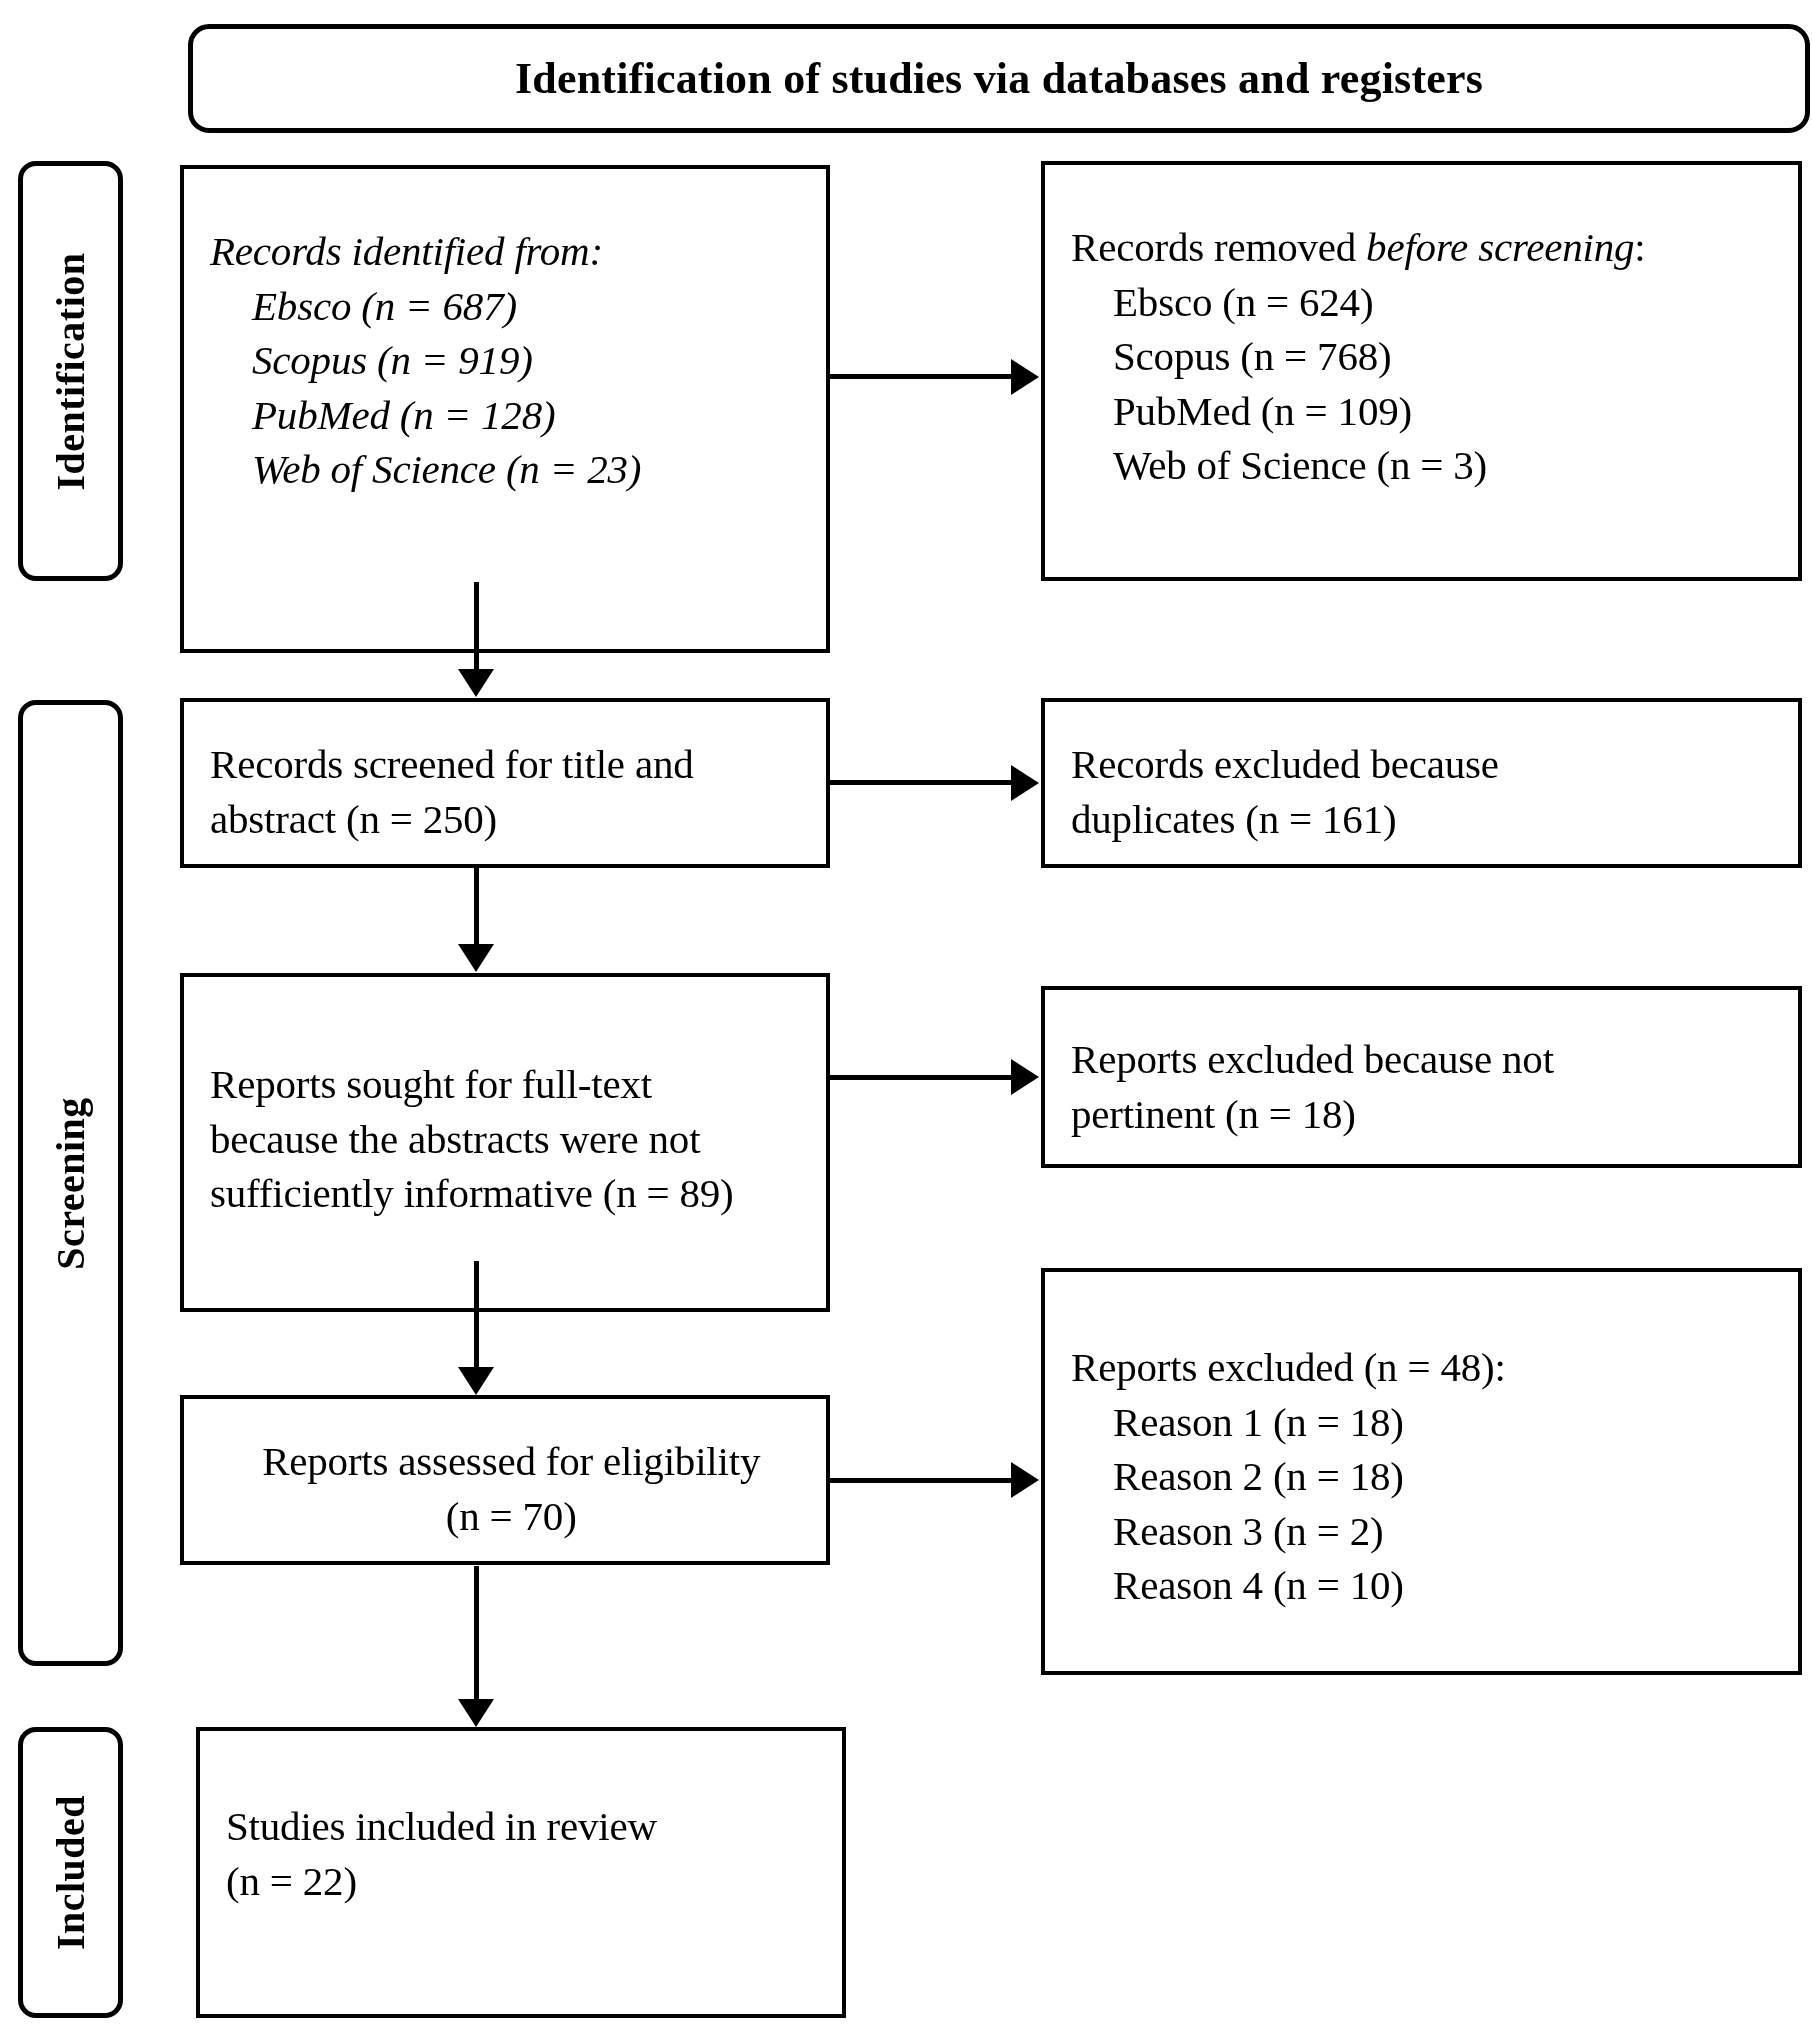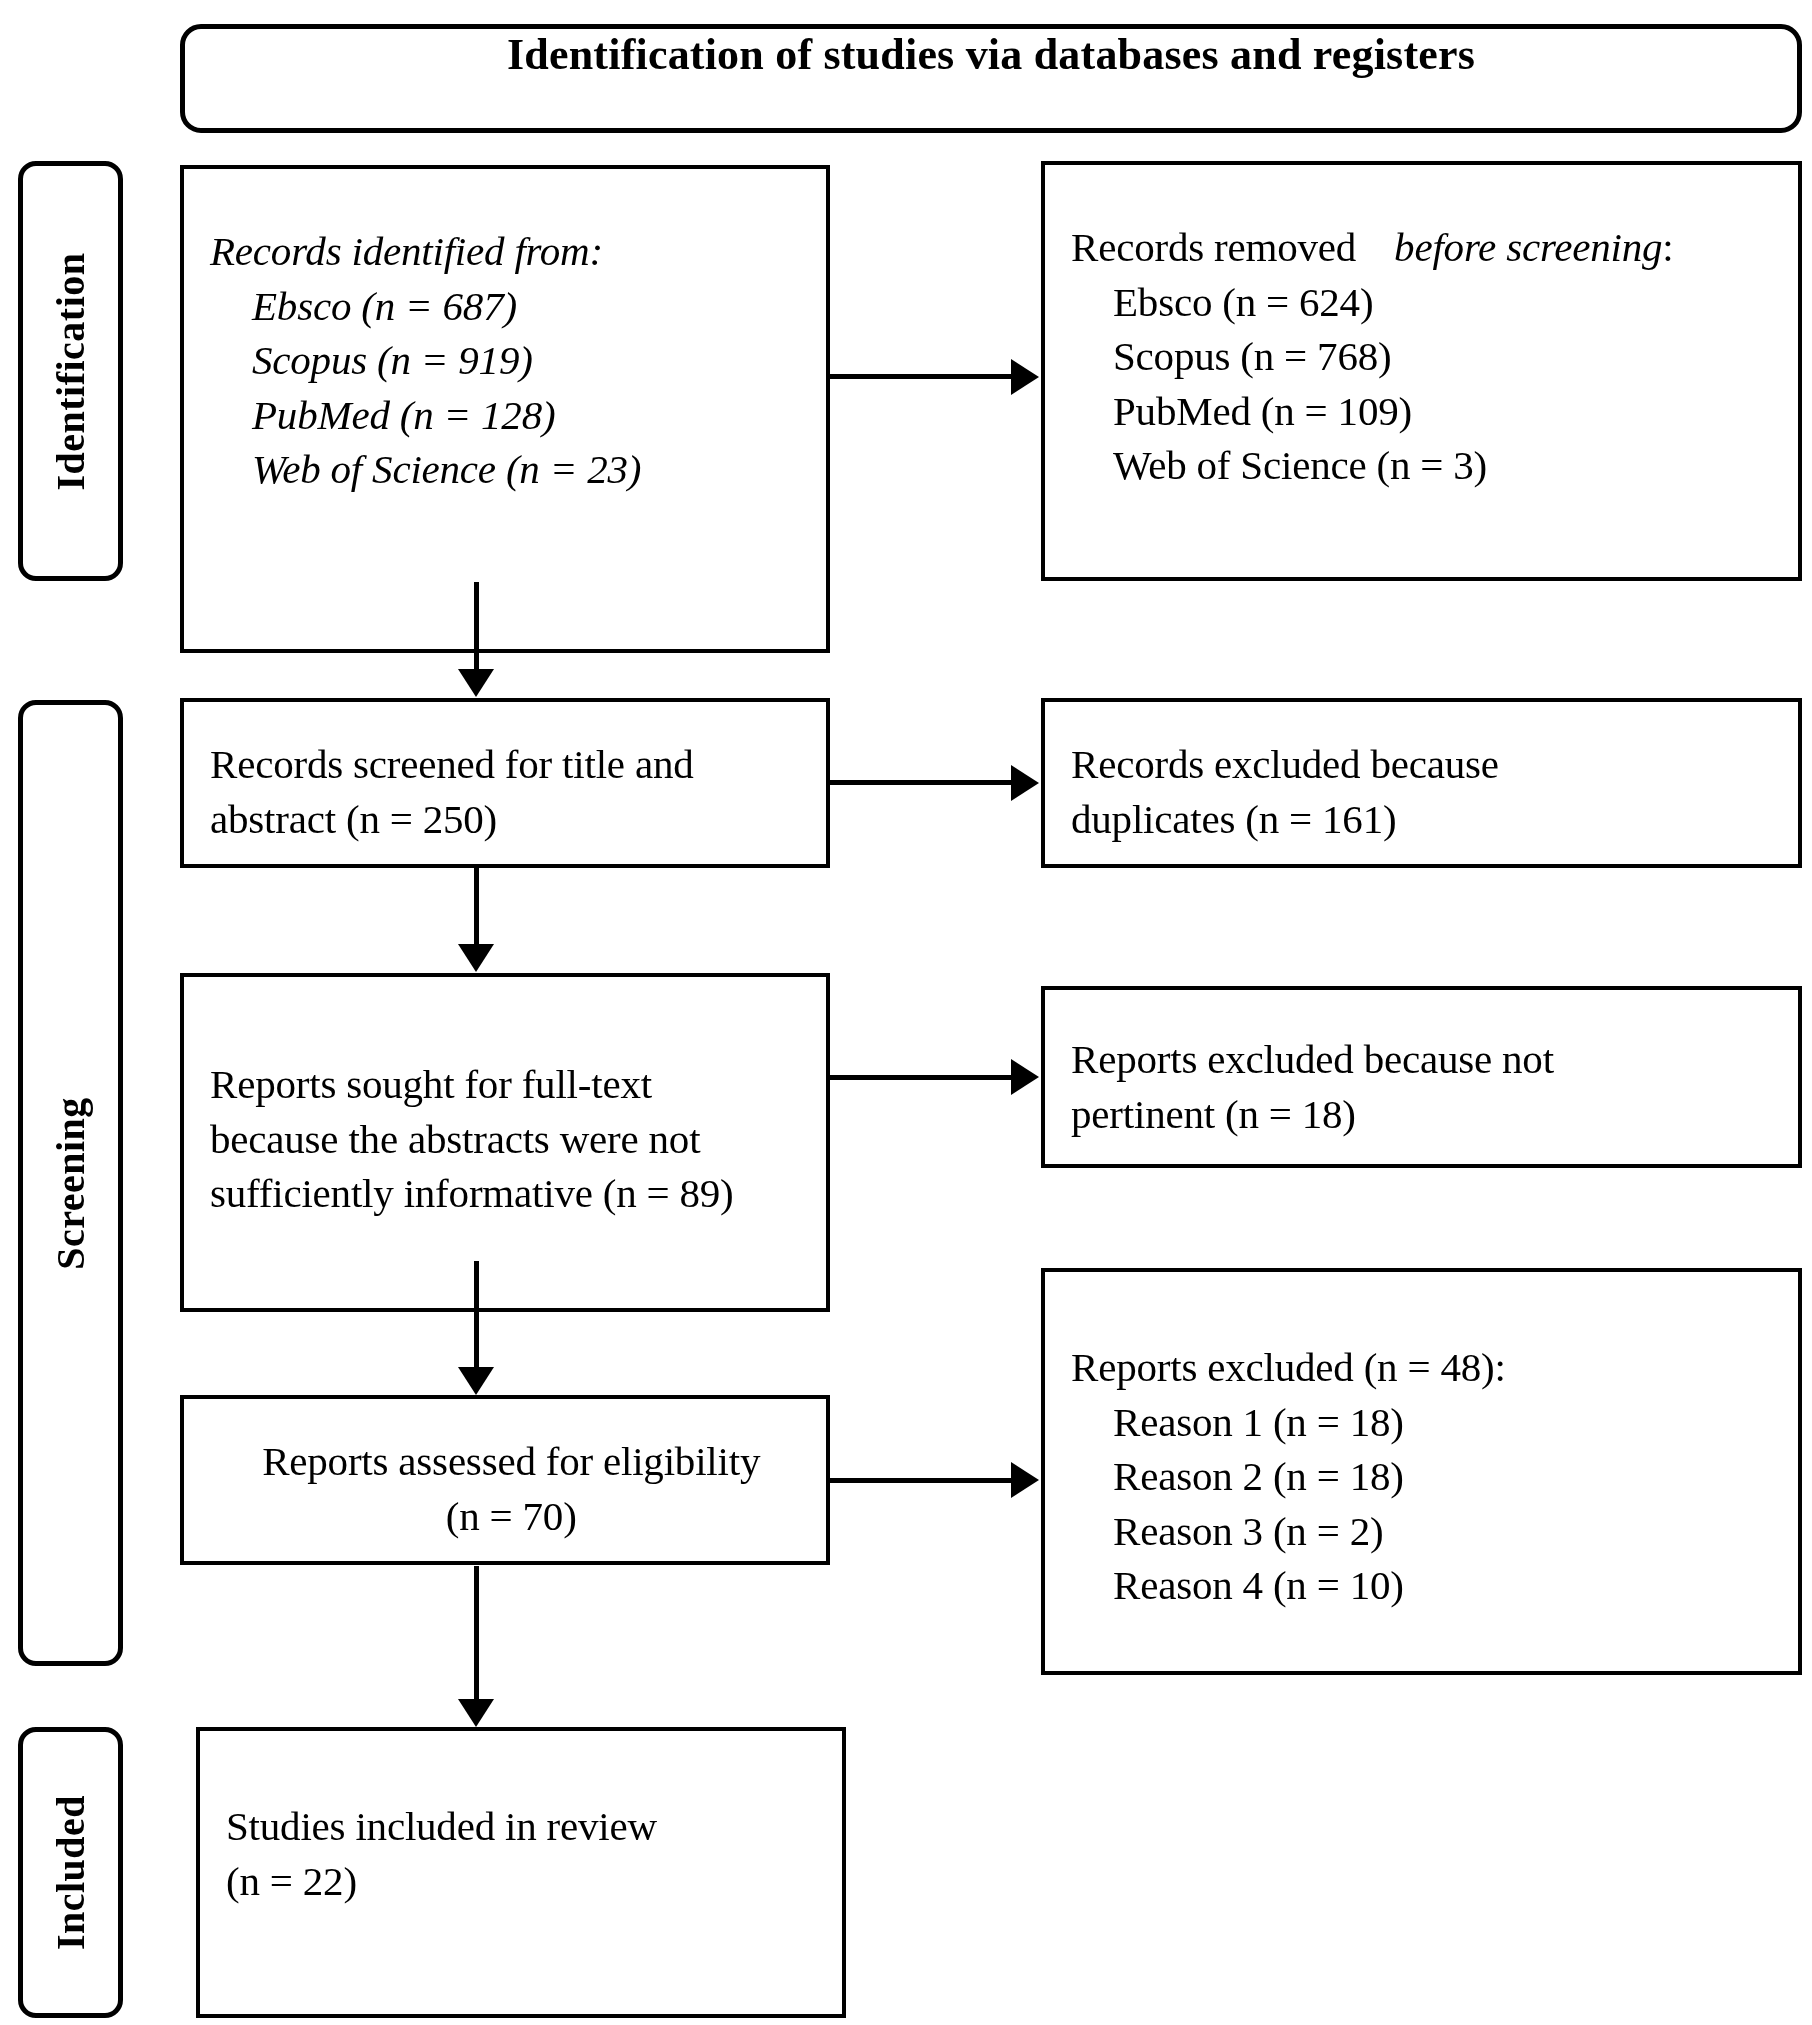--- a/index.html
+++ b/index.html
@@ -30,33 +30,33 @@
     right: 13.6px;
     font-size: 41px;
     line-height: 1.33;
     letter-spacing: -0.2px;
   }
   .indent {
     padding-left: 42px;
   }
   .ital {
     font-style: italic;
-    margin-left: 28px;
   }
 
   
   .banner {
     position: absolute;
     box-sizing: border-box;
     background: #ffffff;
     border: 5px solid #000000;
     border-radius: 21px;
     display: flex;
-    align-items: flex-start;
+    align-items: center;
     justify-content: center;
+    margin-left: 8px;
   }
   .banner-title {
     font-size: 44px;
     font-weight: bold;
     letter-spacing: 0.2px;
     white-space: nowrap;
   }
 
   
   .stage {

